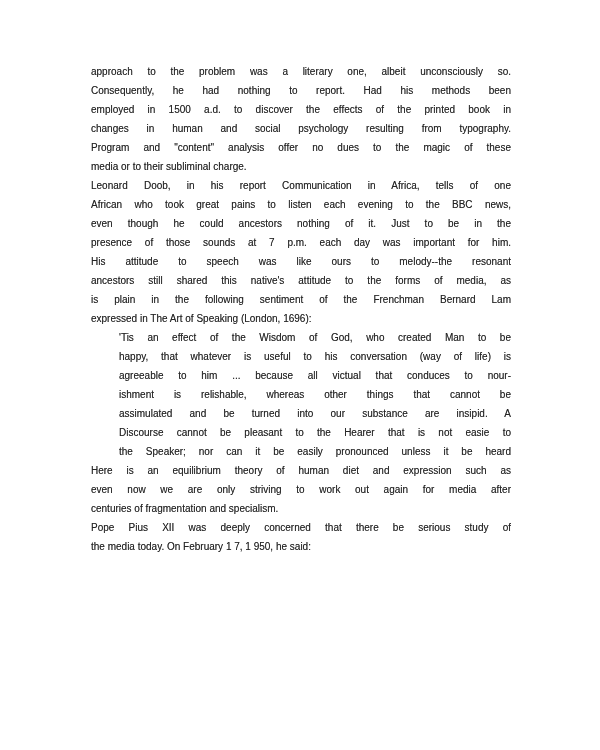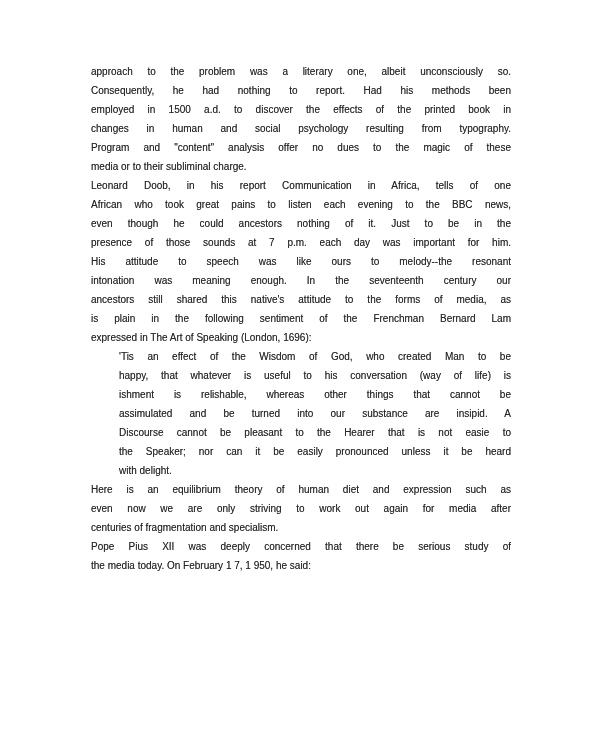--- a/index.html
+++ b/index.html
@@ -51,33 +51,32 @@
       <div class="line">changes in human and social psychology resulting from typography.</div>
       <div class="line">Program and "content" analysis offer no dues to the magic of these</div>
       <div class="line last">media or to their subliminal charge.</div>
     </div>
     <div class="block block-paragraph">
       <div class="line">Leonard Doob, in his report Communication in Africa, tells of one</div>
       <div class="line">African who took great pains to listen each evening to the BBC news,</div>
       <div class="line">even though he could ancestors nothing of it. Just to be in the</div>
       <div class="line">presence of those sounds at 7 p.m. each day was important for him.</div>
       <div class="line">His attitude to speech was like ours to melody--the resonant</div>
-      <div class="line">intonation was meaning enough. In the seventeenth century our</div>
       <div class="line">ancestors still shared this native's attitude to the forms of media, as</div>
       <div class="line">is plain in the following sentiment of the Frenchman Bernard Lam</div>
       <div class="line last">expressed in The Art of Speaking (London, 1696):</div>
     </div>
     <div class="block block-quote">
       <div class="line">'Tis an effect of the Wisdom of God, who created Man to be</div>
       <div class="line">happy, that whatever is useful to his conversation (way of life) is</div>
+      <div class="line">agreeable to him ... because all victual that conduces to nour-</div>
       <div class="line">ishment is relishable, whereas other things that cannot be</div>
       <div class="line">assimulated and be turned into our substance are insipid. A</div>
       <div class="line">Discourse cannot be pleasant to the Hearer that is not easie to</div>
       <div class="line">the Speaker; nor can it be easily pronounced unless it be heard</div>
-      <div class="line last">with delight.</div>
     </div>
     <div class="block block-paragraph">
       <div class="line">Here is an equilibrium theory of human diet and expression such as</div>
       <div class="line">even now we are only striving to work out again for media after</div>
       <div class="line last">centuries of fragmentation and specialism.</div>
     </div>
     <div class="block block-paragraph">
       <div class="line">Pope Pius XII was deeply concerned that there be serious study of</div>
       <div class="line last">the media today. On February 1 7, 1 950, he said:</div>
     </div>

